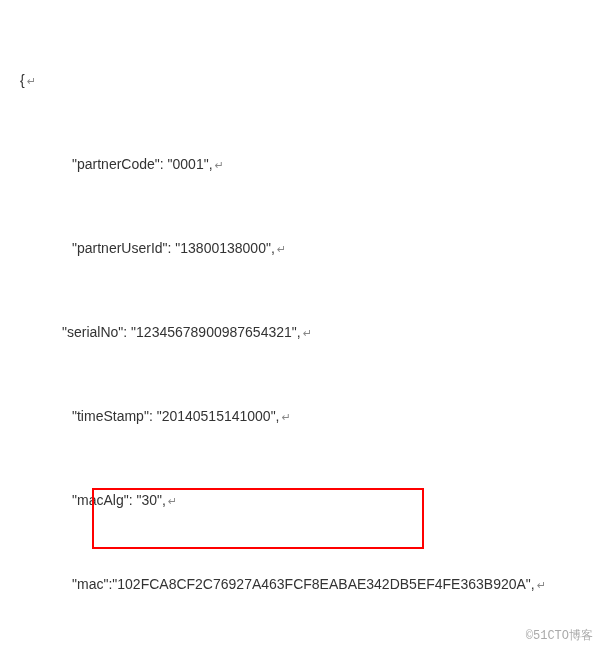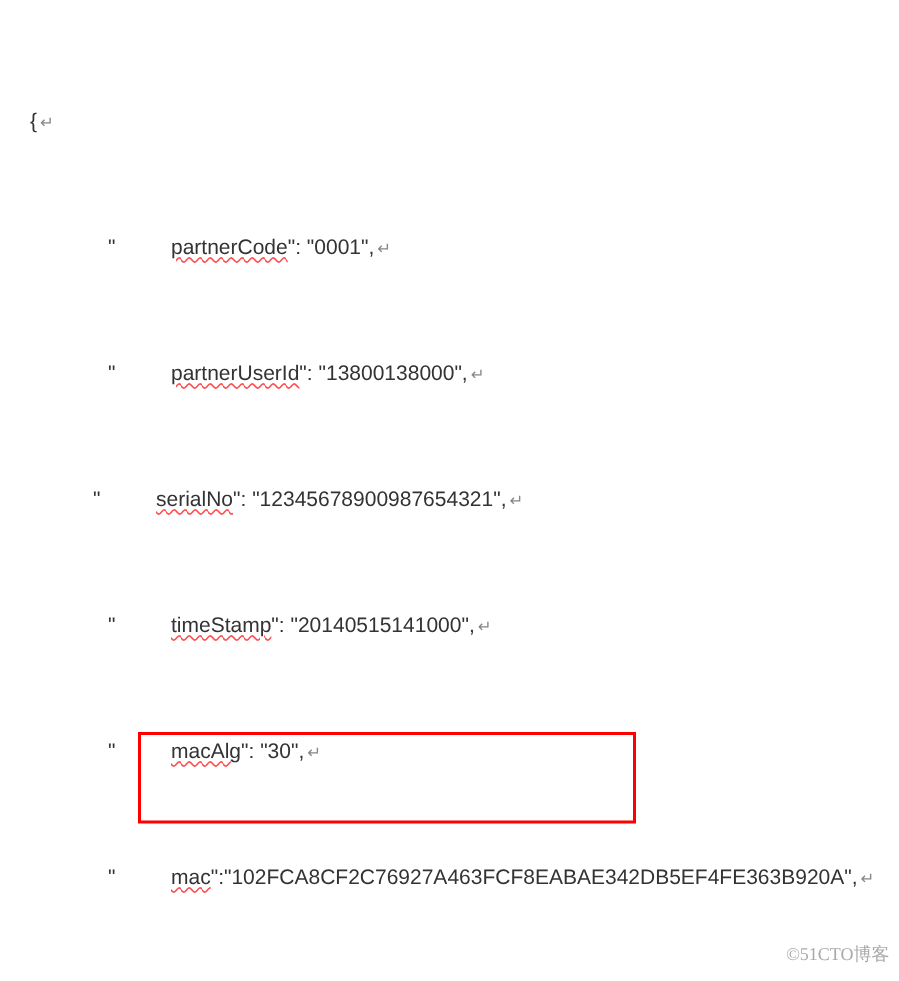--- a/index.html
+++ b/index.html
@@ -28,43 +28,41 @@
     .return-mark {
       color: #888888;
       font-size: 11px;
       margin-left: 2px;
       user-select: none;
     }
     .indent-1 { padding-left: 0px; }
     .indent-2 { padding-left: 52px; }
     .indent-3 { padding-left: 42px; }
     .key {
-      text-decoration: underline;
       text-decoration-color: #ff4d4d;
       text-decoration-style: wavy;
       text-decoration-thickness: 1px;
       text-underline-offset: 2px;
-      margin-left: 37px;
     }
     .highlight-box {
       position: absolute;
       border: 2px solid #ff0000;
       left: 92px;
       top: 488px;
       width: 332px;
       height: 61px;
       pointer-events: none;
     }
     .watermark {
       position: absolute;
       right: 6px;
       bottom: 6px;
       color: #aaaaaa;
       font-size: 12px;
-      font-family: Liberation Serif, serif;
+      font-family: Liberation Mono, monospace;
     }
   </style>
 </head>
 <body>
 
 <div class="code-block">
 
 <span class="line indent-1"><span>{</span><span class="return-mark">↵</span></span>
 
 <span class="line indent-2">"<span class="key">partnerCode</span>": <span>"0001",</span><span class="return-mark">↵</span></span>

